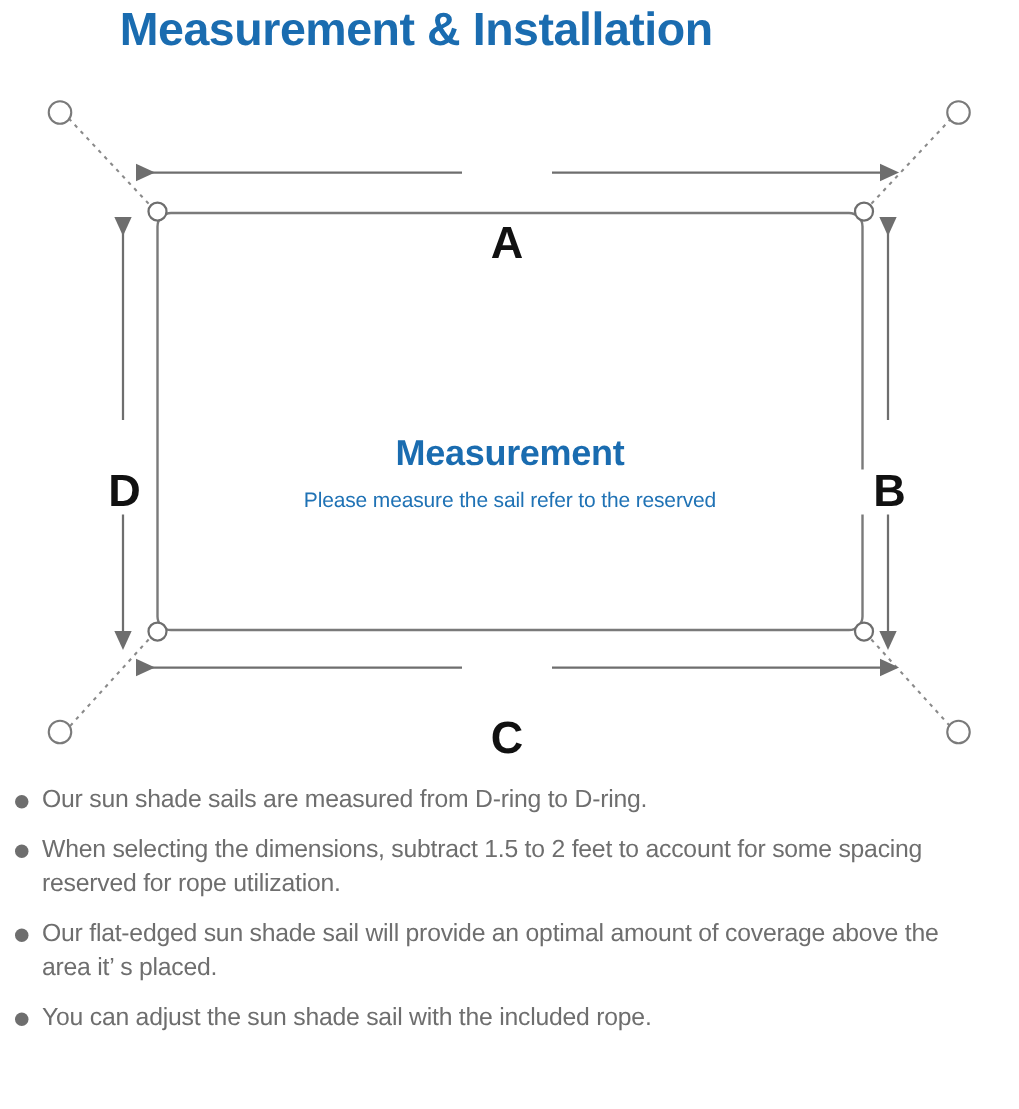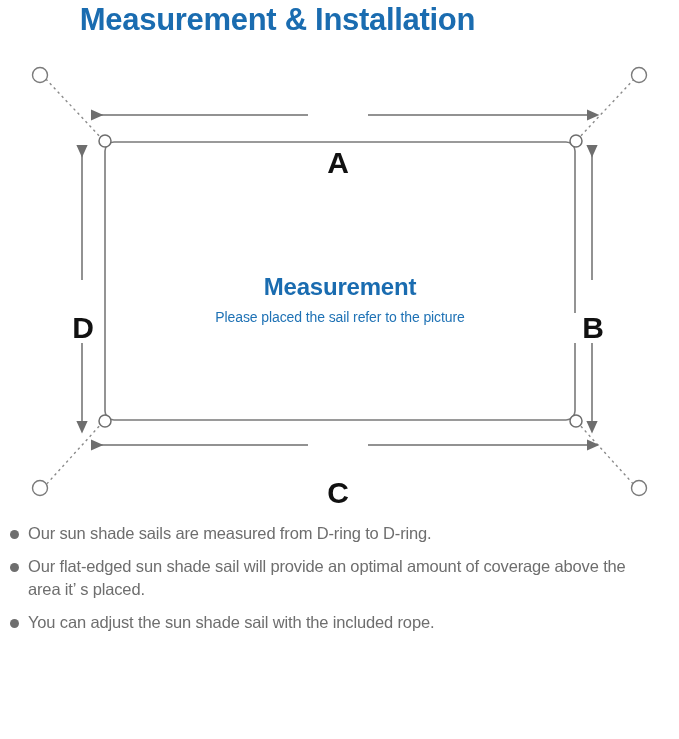--- a/index.html
+++ b/index.html
@@ -40,21 +40,21 @@
     height: 460px;
   }
   #diagram svg {
     display: block;
   }
 
   
   #sail-caption {
     position: absolute;
     left: 100px;
-    top: 222px;
+    top: 238px;
     width: 480px;
     text-align: center;
     pointer-events: none;
   }
   #sail-caption .cap-title {
     font-family: "Liberation Sans", sans-serif;
     font-size: 24px;
     font-weight: bold;
     color: #1a6cb0;
     line-height: 30px;
@@ -165,28 +165,32 @@
     <line x1="592" y1="290" x2="592" y2="372" stroke="#6e6e6e" stroke-width="1.5" marker-end="url(#arrHeadR)"></line>
   </svg>
 
   <div class="dim-letter" id="letter-a">A</div>
   <div class="dim-letter" id="letter-c">C</div>
   <div class="dim-letter" id="letter-d">D</div>
   <div class="dim-letter" id="letter-b">B</div>
 
   <div id="sail-caption">
     <div class="cap-title">Measurement</div>
-    <div class="cap-sub">Please placed the sail refer to the picture</div>
+    <div class="cap-sub">Please measure the sail refer to the reserved</div>
   </div>
 </div>
 
 <div id="notes">
   <div class="note-row">
     <span class="note-bullet"></span>
     <span class="note-text">Our sun shade sails are measured from D-ring to D-ring.</span>
+  </div>
+  <div class="note-row">
+    <span class="note-bullet"></span>
+    <span class="note-text">When selecting the dimensions, subtract 1.5 to 2 feet to account for some spacing reserved for rope utilization.</span>
   </div>
   <div class="note-row">
     <span class="note-bullet"></span>
     <span class="note-text">Our flat-edged sun shade sail will provide an optimal amount of coverage above the area it’ s placed.</span>
   </div>
   <div class="note-row">
     <span class="note-bullet"></span>
     <span class="note-text">You can adjust the sun shade sail with the included rope.</span>
   </div>
 </div>

